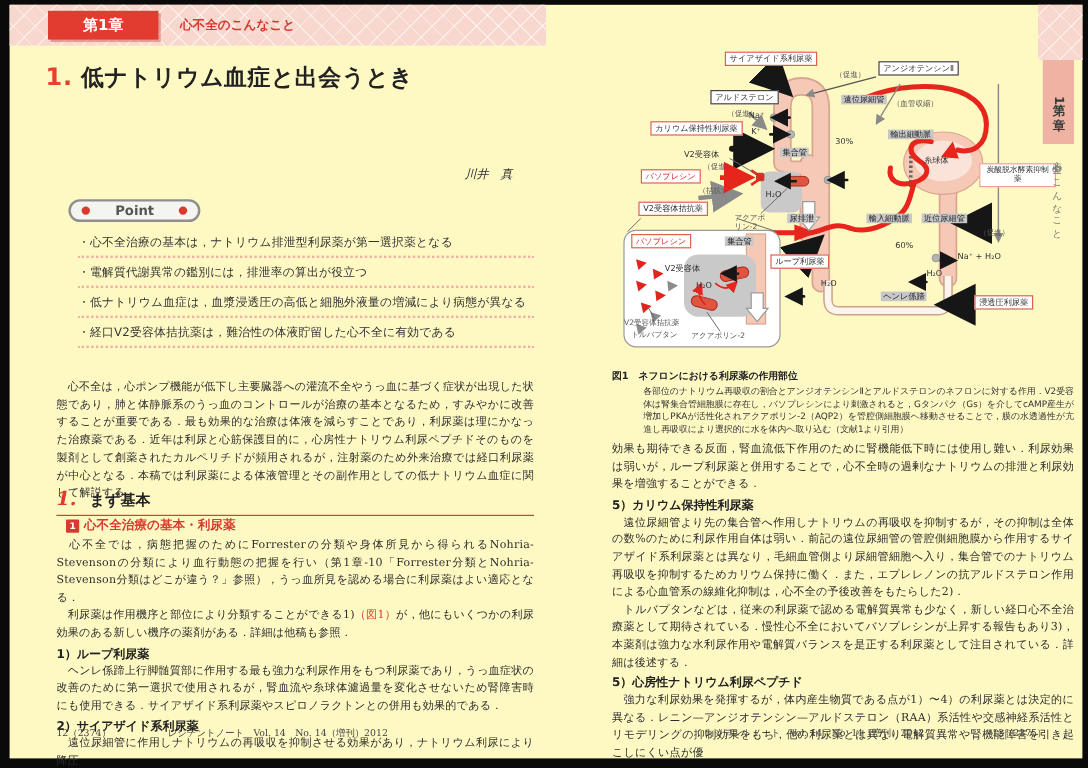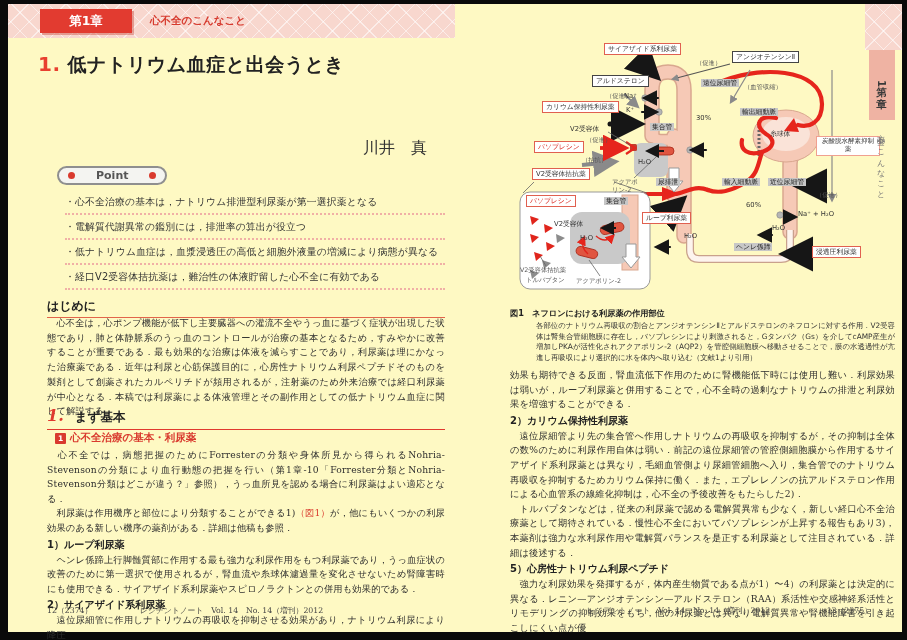--- a/index.html
+++ b/index.html
@@ -14,21 +14,21 @@
   .band{position:absolute;left:0;top:0;width:447px;height:34px;
         background-color:#f8d7ce;
         background-image:repeating-linear-gradient(45deg,rgba(255,255,255,.55) 0 1px,transparent 1px 13px),
                          repeating-linear-gradient(-45deg,rgba(255,255,255,.55) 0 1px,transparent 1px 13px);}
   .chapter-box{position:absolute;left:32px;top:5px;width:92px;height:24px;background:#e23b30;
         color:#fff;font-weight:bold;font-size:12.5px;display:flex;align-items:center;justify-content:center;
         box-shadow:2px 2px 0 rgba(190,40,30,.35);}
   .series-label{position:absolute;left:142px;top:10px;color:#d63a2e;font-weight:bold;font-size:10.5px;}
   .doc-title{position:absolute;left:30px;top:48px;font-size:19px;font-weight:bold;letter-spacing:.5px;}
   .doc-title .no{color:#e8402f;font-size:20px;margin-right:7px;}
-  .author{position:absolute;right:28px;top:134px;font-size:16px;color:#333;}
+  .author{position:absolute;right:28px;top:134px;font-size:10px;color:#333;font-style:italic;}
 
   
   .point-wrap{position:absolute;left:49px;top:160px;width:388px;}
   .point-pill{display:inline-flex;align-items:center;gap:21px;border:2px solid #8f8f8f;border-radius:11px;
         background:#f4f4f1;padding:1px 9px;font-weight:bold;color:#555;font-size:11px;}
   .rdot{width:7px;height:7px;border-radius:50%;background:#d93a2e;display:inline-block;}
   .point-list{margin-top:8px;margin-left:8px;}
   .point-item{font-size:9.8px;color:#333;padding:3px 0 4px 0;border-bottom:2px dotted #f0b0a6;margin-bottom:3px;letter-spacing:.2px;}
 
   
@@ -103,21 +103,20 @@
         <span class="rdot"></span>
       </span>
       <div class="point-list">
         <div class="point-item">・心不全治療の基本は，ナトリウム排泄型利尿薬が第一選択薬となる</div>
         <div class="point-item">・電解質代謝異常の鑑別には，排泄率の算出が役立つ</div>
         <div class="point-item">・低ナトリウム血症は，血漿浸透圧の高低と細胞外液量の増減により病態が異なる</div>
         <div class="point-item">・経口V2受容体拮抗薬は，難治性の体液貯留した心不全に有効である</div>
       </div>
     </div>
 
-    <div class="h-intro">はじめに</div>
     <div class="p-intro serif">　心不全は，心ポンプ機能が低下し主要臓器への灌流不全やうっ血に基づく症状が出現した状態であり，肺と体静脈系のうっ血のコントロールが治療の基本となるため，すみやかに改善することが重要である．最も効果的な治療は体液を減らすことであり，利尿薬は理にかなった治療薬である．近年は利尿と心筋保護目的に，心房性ナトリウム利尿ペプチドそのものを製剤として創薬されたカルペリチドが頻用されるが，注射薬のため外来治療では経口利尿薬が中心となる．本稿では利尿薬による体液管理とその副作用としての低ナトリウム血症に関して解説する．</div>
 
     <div class="h-sec">
       <span class="num">1.</span>
       <span class="txt">まず基本</span>
     </div>
 
     <div class="basics">
       <div class="h-sub">
         <span class="sq">1</span>
@@ -297,21 +296,21 @@
       <div class="dlb t-sm" style="left:58px;top:249px;">アクアポリン-2</div>
     </div>
 
     <div class="cap">
       <div class="cap-title">図1　ネフロンにおける利尿薬の作用部位</div>
       <div class="cap-body">各部位のナトリウム再吸収の割合とアンジオテンシンⅡとアルドステロンのネフロンに対する作用．V2受容体は腎集合管細胞膜に存在し，バソプレシンにより刺激されると，Gタンパク（Gs）を介してcAMP産生が増加しPKAが活性化されアクアポリン-2（AQP2）を管腔側細胞膜へ移動させることで，膜の水透過性が亢進し再吸収により選択的に水を体内へ取り込む（文献1より引用）</div>
     </div>
 
     <div class="rbody">
       <div class="bp serif">効果も期待できる反面，腎血流低下作用のために腎機能低下時には使用し難い．利尿効果は弱いが，ループ利尿薬と併用することで，心不全時の過剰なナトリウムの排泄と利尿効果を増強することができる．</div>
-      <div class="h-item">2）カリウム保持性利尿薬</div>
+      <div class="h-item">5）カリウム保持性利尿薬</div>
       <div class="bp serif">　遠位尿細管より先の集合管へ作用しナトリウムの再吸収を抑制するが，その抑制は全体の数%のために利尿作用自体は弱い．前記の遠位尿細管の管腔側細胞膜から作用するサイアザイド系利尿薬とは異なり，毛細血管側より尿細管細胞へ入り，集合管でのナトリウム再吸収を抑制するためカリウム保持に働く．また，エプレレノンの抗アルドステロン作用による心血管系の線維化抑制は，心不全の予後改善をもたらした2)．</div>
       <div class="bp serif">　トルバプタンなどは，従来の利尿薬で認める電解質異常も少なく，新しい経口心不全治療薬として期待されている．慢性心不全においてバソプレシンが上昇する報告もあり3)，本薬剤は強力な水利尿作用や電解質バランスを是正する利尿薬として注目されている．詳細は後述する．</div>
       <div class="h-item">5）心房性ナトリウム利尿ペプチド</div>
       <div class="bp serif">　強力な利尿効果を発揮するが，体内産生物質である点が1）〜4）の利尿薬とは決定的に異なる．レニン—アンジオテンシン—アルドステロン（RAA）系活性や交感神経系活性とリモデリングの抑制効果をもち，他の利尿薬とは異なり電解質異常や腎機能障害を引き起こしにくい点が優</div>
     </div>
 
     <div class="side-strip"></div>
     <div class="side-tab">第1章</div>
     <div class="side-series">心不全のこんなこと</div>
 

